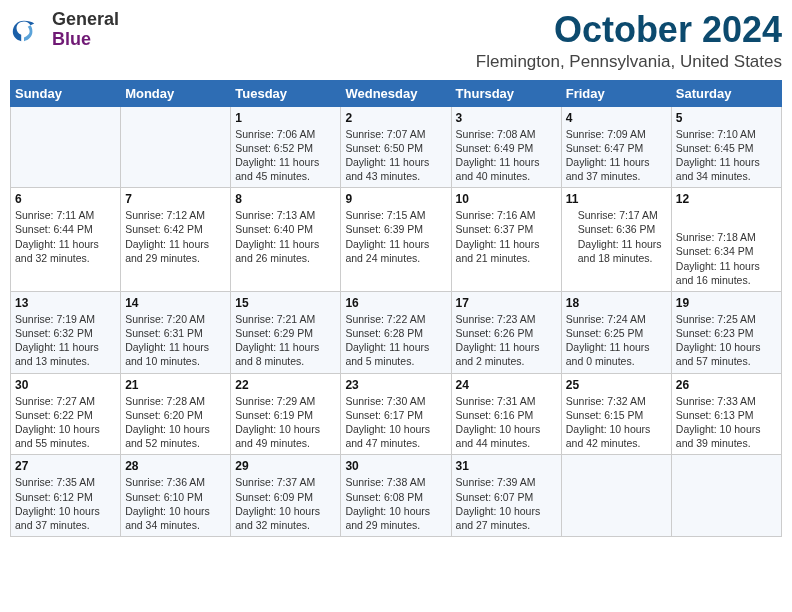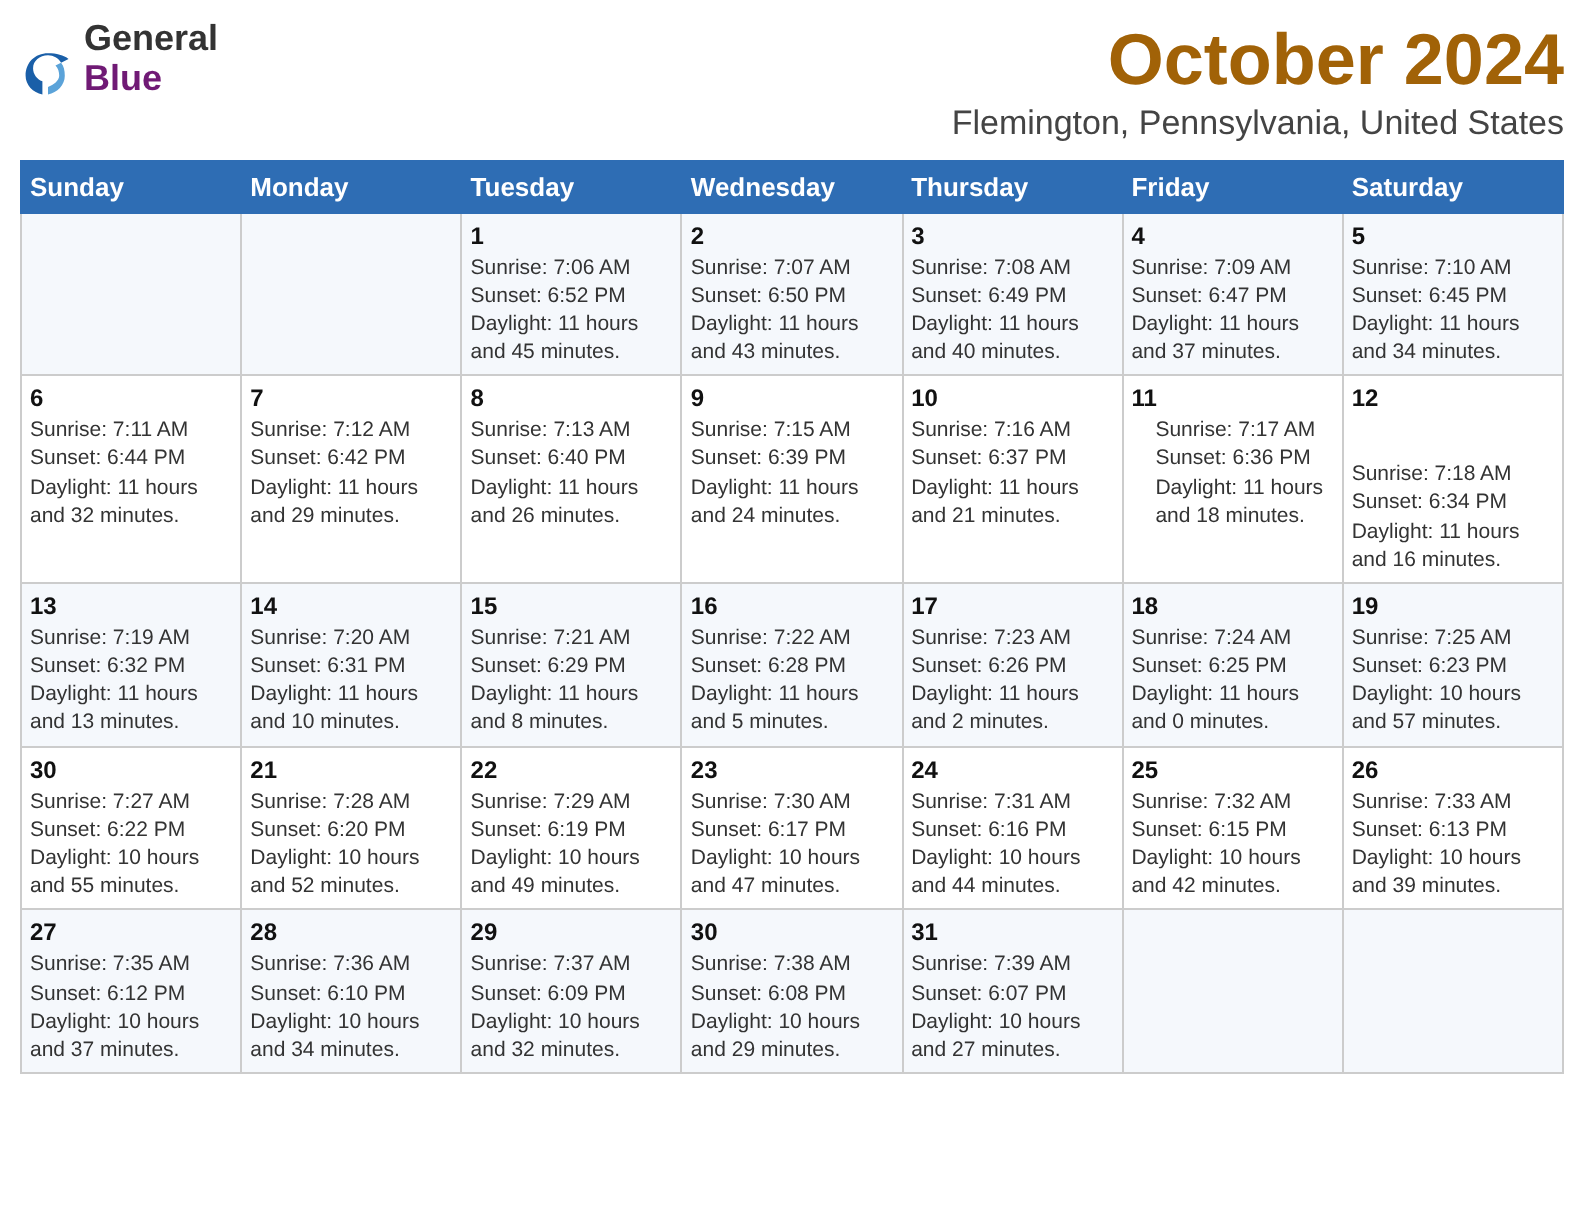--- a/index.html
+++ b/index.html
@@ -11,41 +11,41 @@
       padding: 10px;
     }
     .header-area {
       display: flex;
       justify-content: space-between;
       align-items: flex-start;
       margin-bottom: 8px;
     }
     .logo {
       display: flex;
-      align-items: flex-end;
-      gap: 4px;
+      align-items: center;
+      gap: 14px;
     }
     .logo-text {
       font-size: 18px;
       font-weight: bold;
       line-height: 1.1;
     }
     .logo-text .general { color: #333; }
     .logo-text .blue { color: #701a75; }
     .logo-icon {
       width: 28px;
       height: 28px;
     }
     .title-area {
       text-align: right;
     }
     .month-title {
       font-size: 36px;
       font-weight: bold;
-      color: #a16207;
+      color: #0c4a6e;
       line-height: 1.1;
     }
     .location {
       font-size: 17px;
       color: #444;
       margin-top: 2px;
     }
     table {
       width: 100%;
       border-collapse: collapse;

